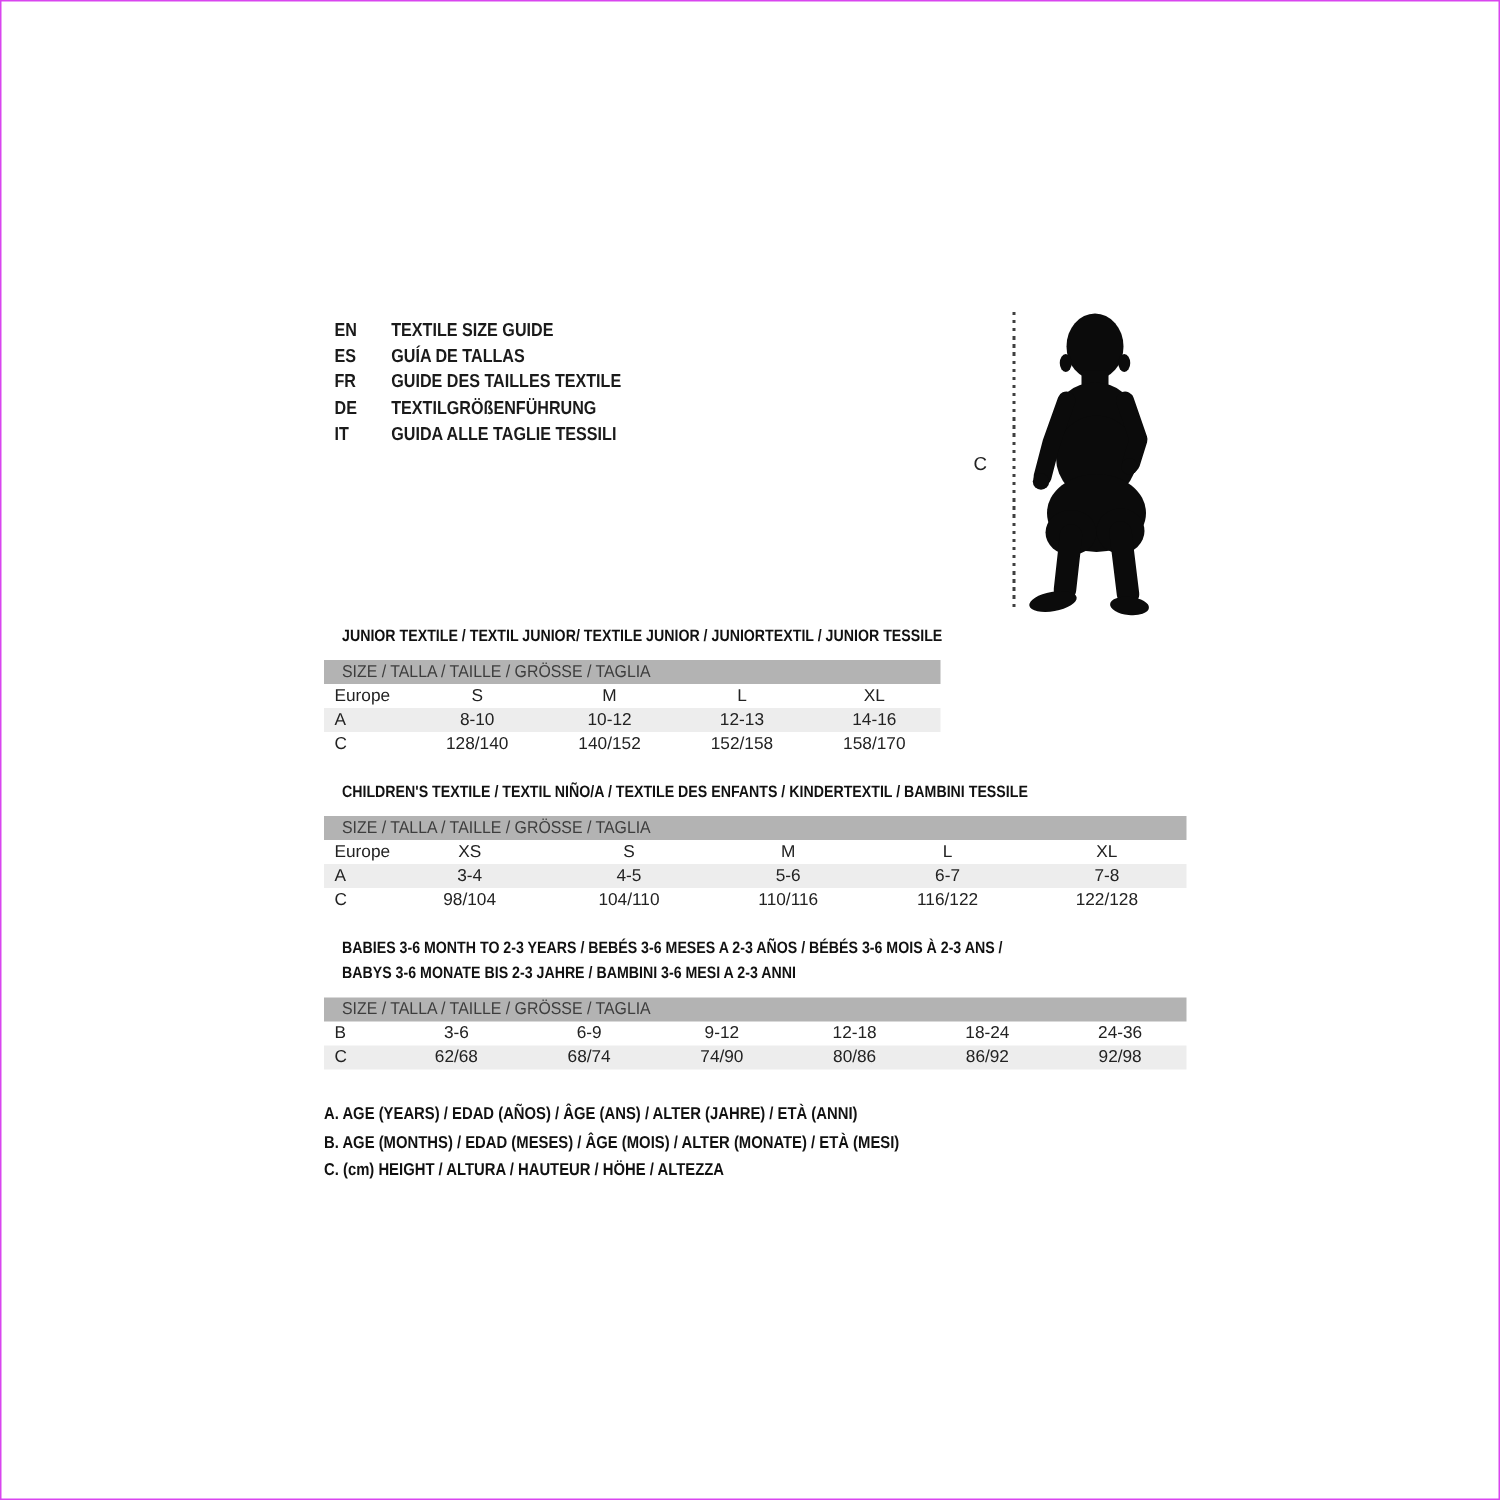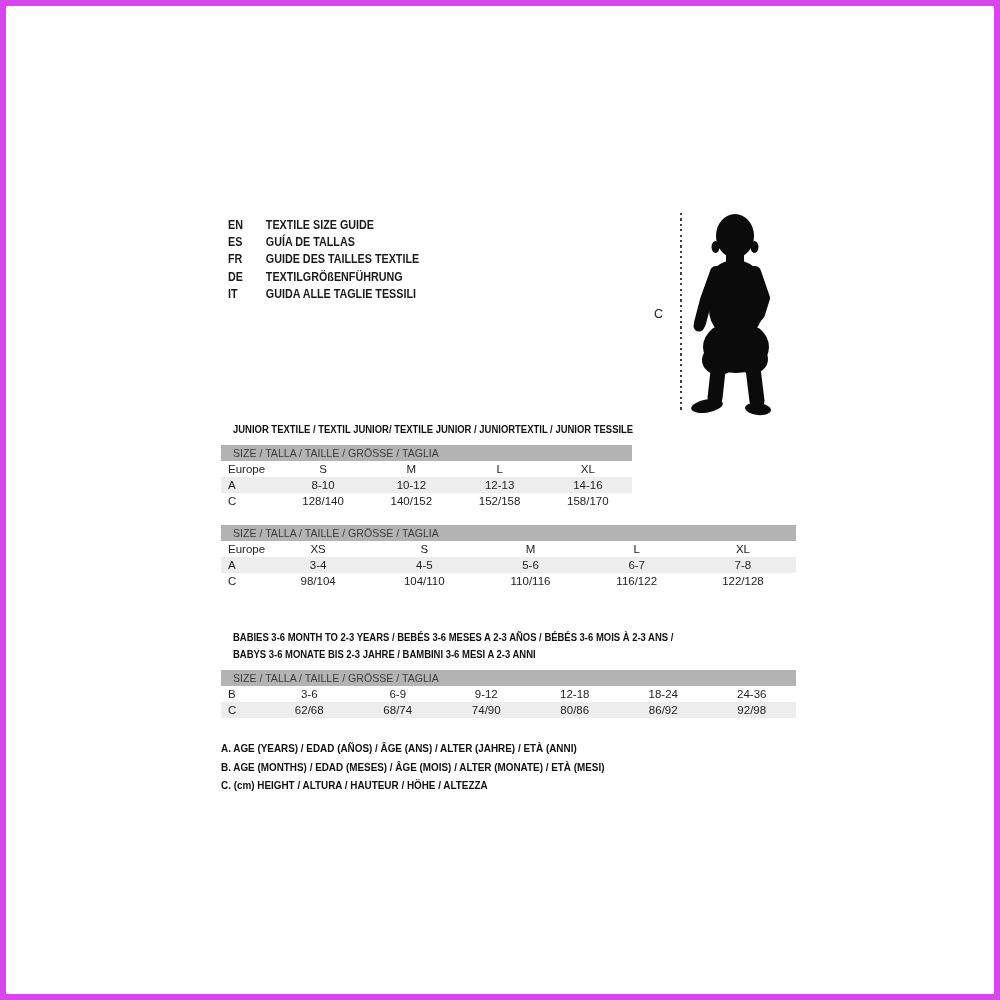--- a/index.html
+++ b/index.html
@@ -1,19 +1,19 @@
 <!DOCTYPE html>
 <html><head>
 <meta charset="utf-8">
 <style>
   html,body { margin:0; padding:0; background:#fff; }
   .canvas {
     position:relative; width:1000px; height:1000px; background:#ffffff;
     font-family:"Liberation Sans","DejaVu Sans",sans-serif; color:#1a1a1a;
-    border:6px solid #d946ef; box-sizing:border-box; overflow:hidden;
+    border:1px solid #d946ef; box-sizing:border-box; overflow:hidden;
   }
 
   
   .lang-list { position:absolute; left:222px; top:211px; }
   .lang-row { display:flex; line-height:17.2px; font-weight:bold; font-size:12.5px;
               transform:scaleX(0.86); transform-origin:0 0; white-space:nowrap; }
   .lang-code { width:44px; }
 
   
   .measure-line { position:absolute; left:674px; top:207px; width:2px; height:200px;
@@ -119,20 +119,23 @@
             <span class="rval">128/140</span>
             <span class="rval">140/152</span>
             <span class="rval">152/158</span>
             <span class="rval">158/170</span>
           </div>
         </div>
     </div>
   </div>
 
   <div class="section" id="sec1" style="top:519px;">
+    <div class="stitle">
+        <div class="tline">CHILDREN'S TEXTILE / TEXTIL NIÑO/A / TEXTILE DES ENFANTS / KINDERTEXTIL / BAMBINI TESSILE</div>
+      </div>
     <div style="width:575px; --labelw:44px;">
       <div class="sbar">
         <span>SIZE / TALLA / TAILLE / GRÖSSE / TAGLIA</span>
       </div>
       <div>
           <div class="trow">
             <span class="rlabel">Europe</span>
             <span class="rval">XS</span>
             <span class="rval">S</span>
             <span class="rval">M</span>

